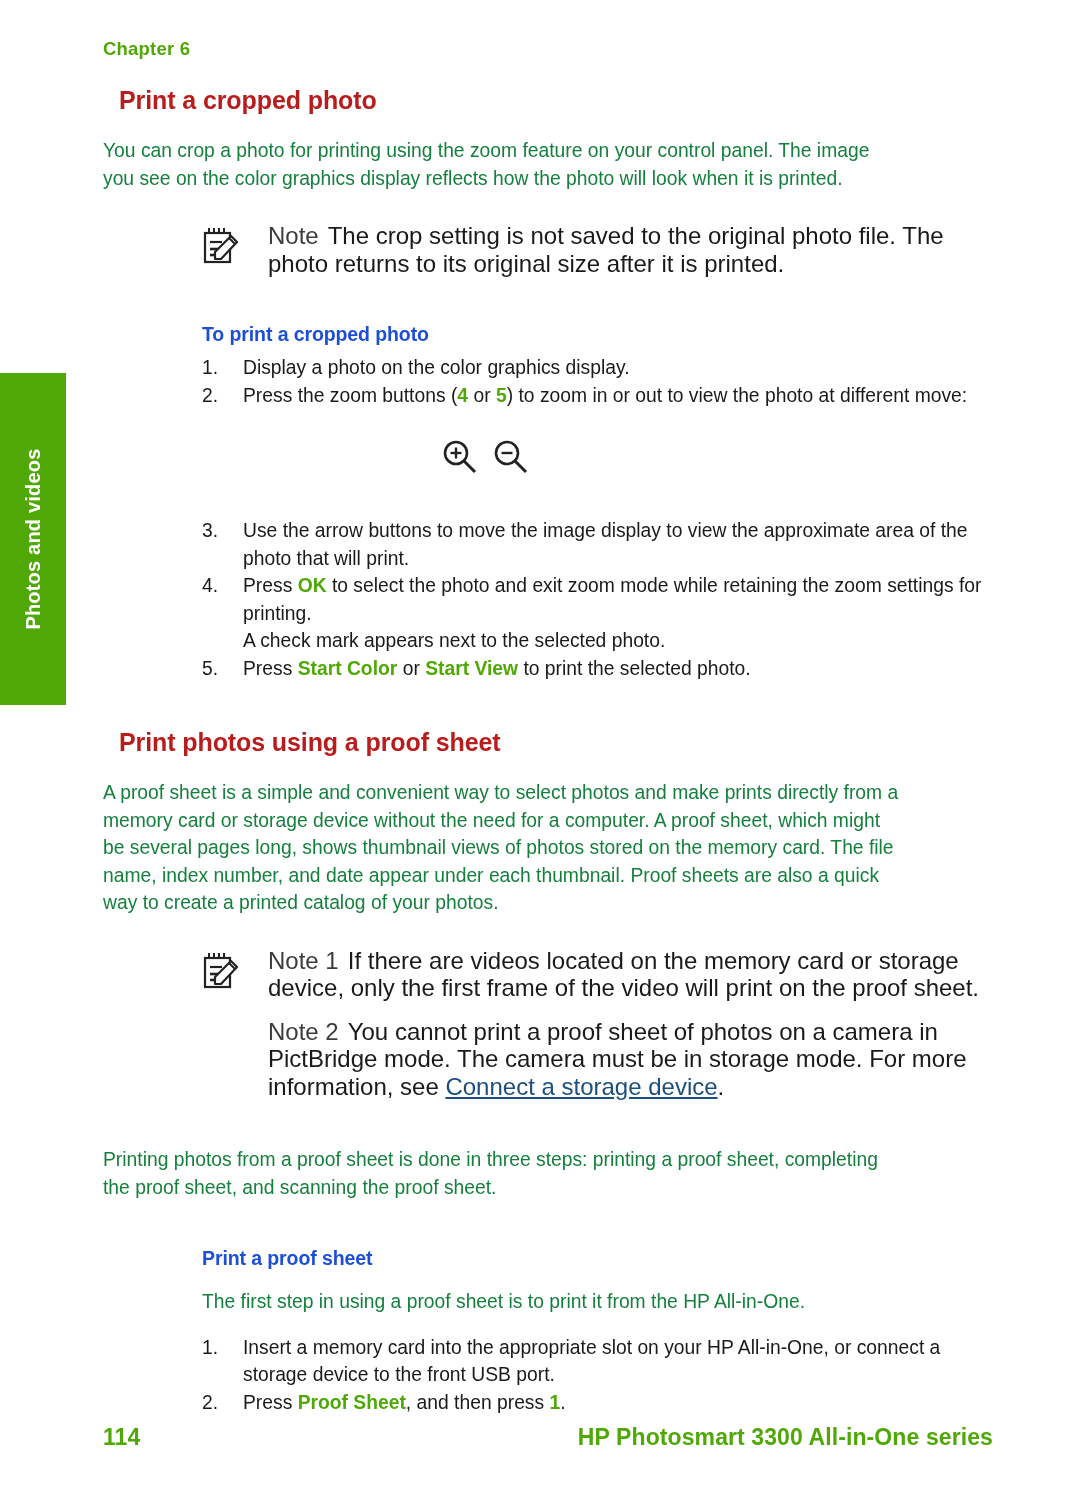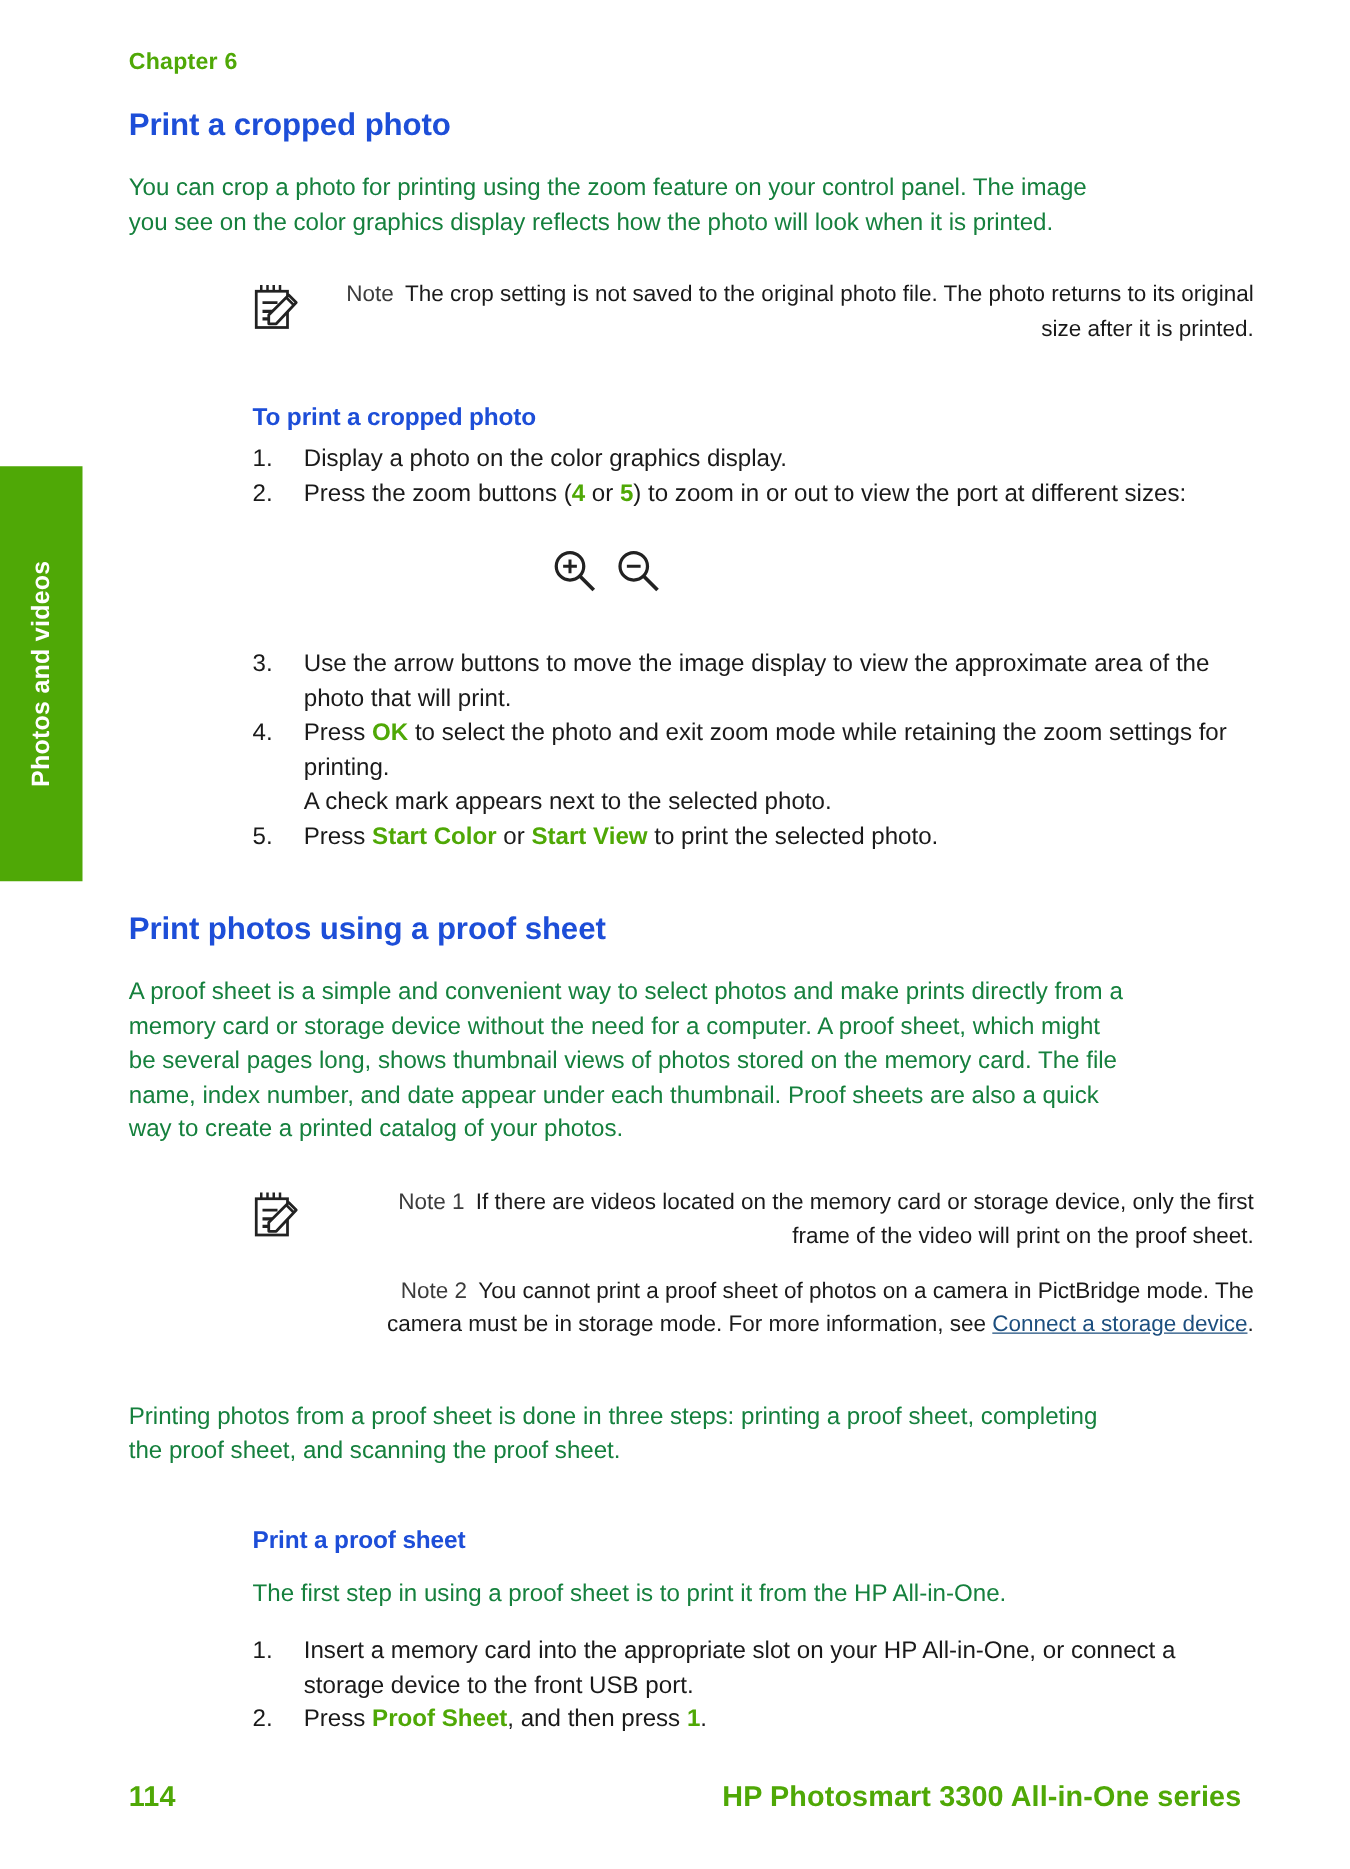--- a/index.html
+++ b/index.html
@@ -63,22 +63,22 @@
   .content {
     position: absolute;
     left: 103px;
     top: 86px;
     width: 900px;
   }
 
   h1.section-title {
     font-size: 25px;
     font-weight: bold;
-    color: #1d4ed8;
-    margin: 0 0 22px 0;
+    color: #b91c1c;
+    margin: 0 0 22px 16px;
     letter-spacing: -0.1px;
   }
   h1.section-title.second {
     margin-top: 46px;
   }
 
   .indent {
     margin-left: 99px;
   }
 
@@ -99,24 +99,23 @@
     margin-top: 30px;
   }
   .note-icon {
     flex: 0 0 44px;
     width: 44px;
     margin-right: 22px;
     padding-top: 4px;
   }
   .note-body {
     flex: 1;
-    font-size: 18px;
+    font-size: 24px;
     line-height: 27.5px;
     max-width: 800px;
-    text-align: right;
   }
   .note-label {
     color: #3c3c3c;
   }
   .note-gap { display: inline-block; width: 9px; }
   .note-para { margin-top: 16px; }
 
   
   h2.sub-heading {
     font-size: 19.5px;
@@ -224,21 +223,21 @@
       <div style="height:8px"></div>
 
       <ol class="steps">
         <li>
           <span class="marker">1.</span>
           <span>Display a photo on the color graphics display.</span>
         </li>
 
         <li>
           <span class="marker">2.</span>
-          <span>Press the zoom buttons (</span><span class="green-bold">4</span><span> or </span><span class="green-bold">5</span><span>) to zoom in or out to view the port at different sizes:</span>
+          <span>Press the zoom buttons (</span><span class="green-bold">4</span><span> or </span><span class="green-bold">5</span><span>) to zoom in or out to view the photo at different move:</span>
         </li>
       </ol>
 
       <div class="zoom-icons">
         <span>
           <svg width="40" height="40" viewBox="0 0 40 40" xmlns="http://www.w3.org/2000/svg">
             <circle cx="16" cy="16" r="11" fill="none" stroke="#222222" stroke-width="2.6"></circle>
             <line x1="10.5" y1="16" x2="21.5" y2="16" stroke="#222222" stroke-width="2.4"></line>
             <line x1="16" y1="10.5" x2="16" y2="21.5" stroke="#222222" stroke-width="2.4"></line>
             <line x1="24" y1="24" x2="35" y2="35" stroke="#222222" stroke-width="3"></line>

